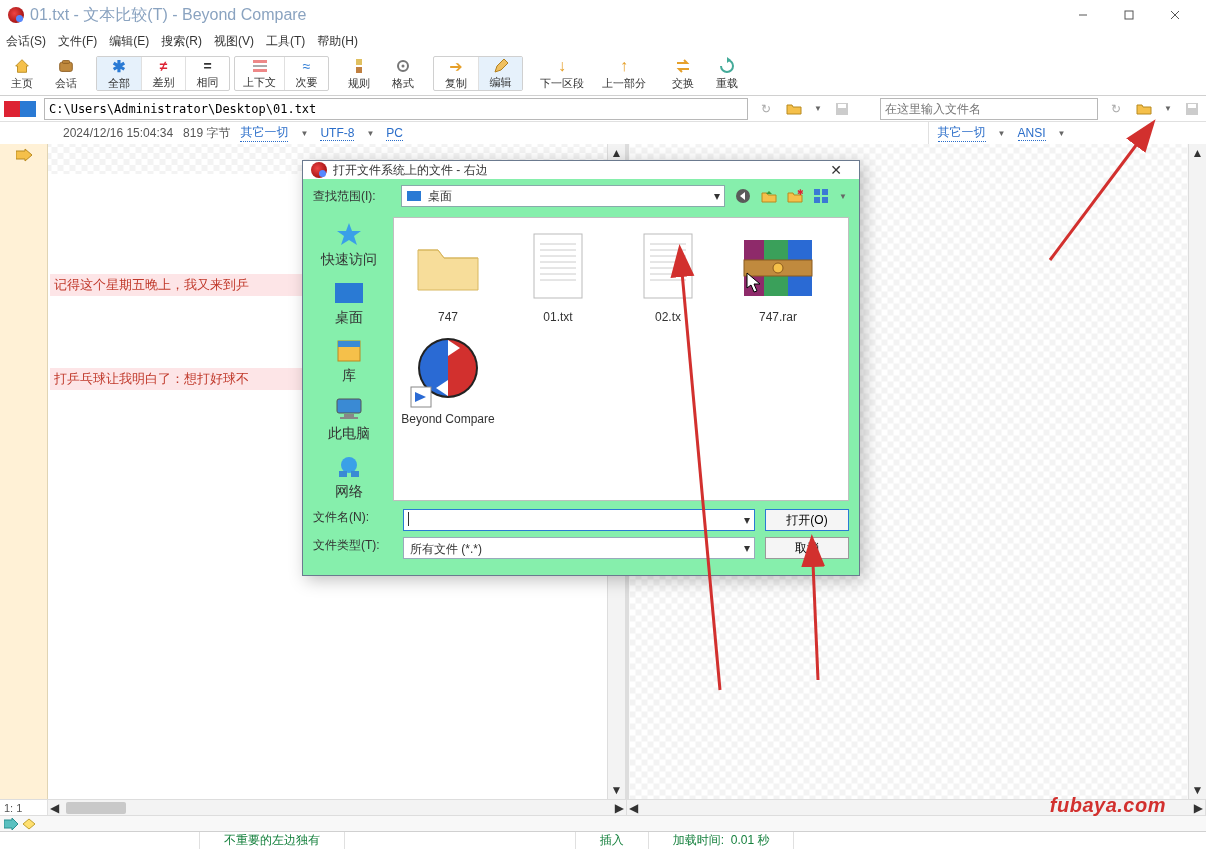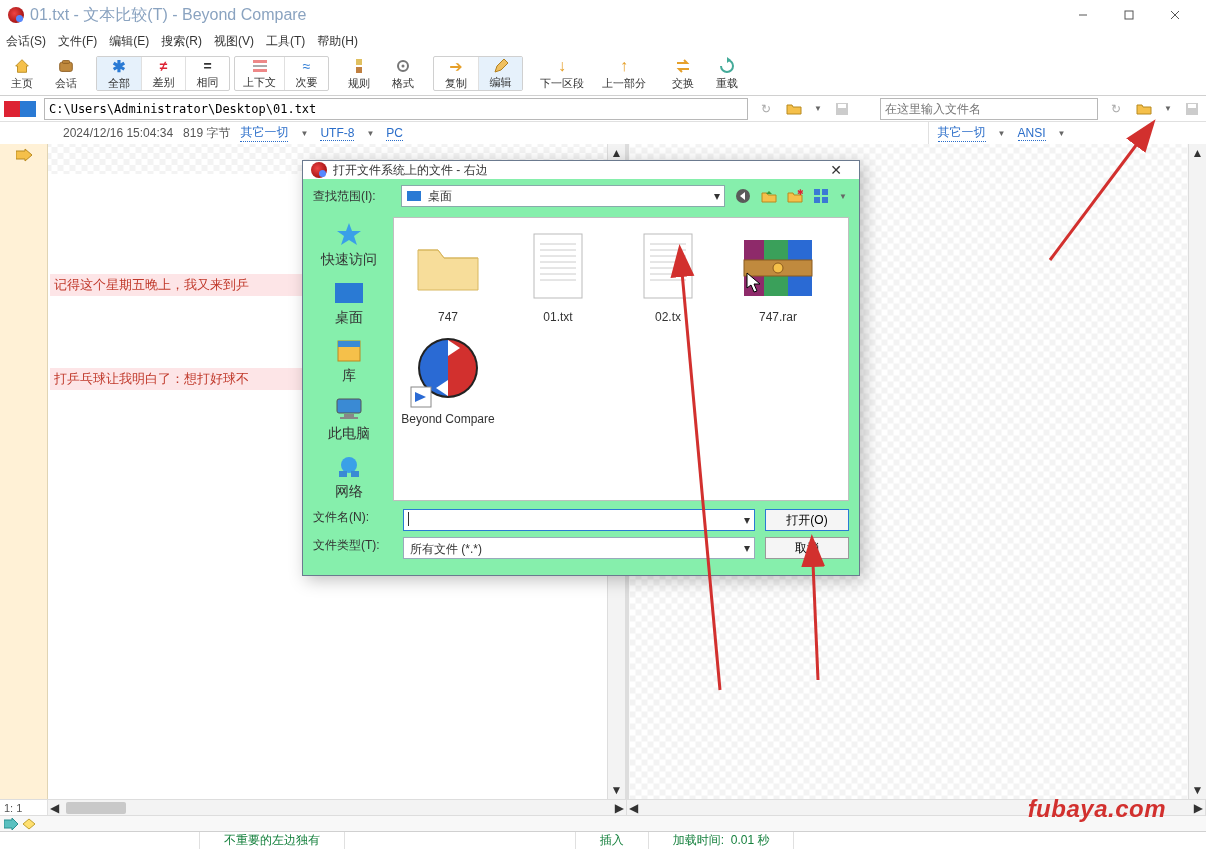--- a/index.html
+++ b/index.html
@@ -89,21 +89,21 @@
   .fileitem .fi { width:80px; height:80px; display:flex; align-items:center; justify-content:center;}
   .dlg-bottom { margin-top: 8px; }
   .dlg-bottom .row { display:flex; align-items:flex-start; gap: 10px; margin-bottom:6px;}
   .dlg-bottom label { width: 80px; font-size:12px;}
   .dlg-bottom .inp { flex:1; height:22px; border:1px solid #9ab; background:#fff; position:relative;}
   .dlg-bottom .sel-focus { border-color:#2a7ad4; }
   .dlg-bottom .btn { width:84px; height:22px; border:1px solid #9a9a9a; background:#f5f5f5; font-size:12px;}
   .dlg-bottom .btn.primary { border-color:#2a7ad4; }
 
   
-  .watermark { position:absolute; right: 40px; bottom: 26px; font-size: 24px; font-weight: bold; color:#d2302e; font-style: italic; letter-spacing: 0.5px;}
+  .watermark { position:absolute; right: 40px; bottom: 32px; font-size: 20px; font-weight: bold; color:#d2302e; font-style: italic; letter-spacing: 0.5px;}
 
   
   .arrow-overlay { position:absolute; left:0; top:0; width:1206px; height:849px; pointer-events:none;}
 </style>
 </head>
 <body>
 
 <div class="titlebar">
   <div class="logo"></div>
   <div class="ttext">01.txt - 文本比较(T) - Beyond Compare</div>

